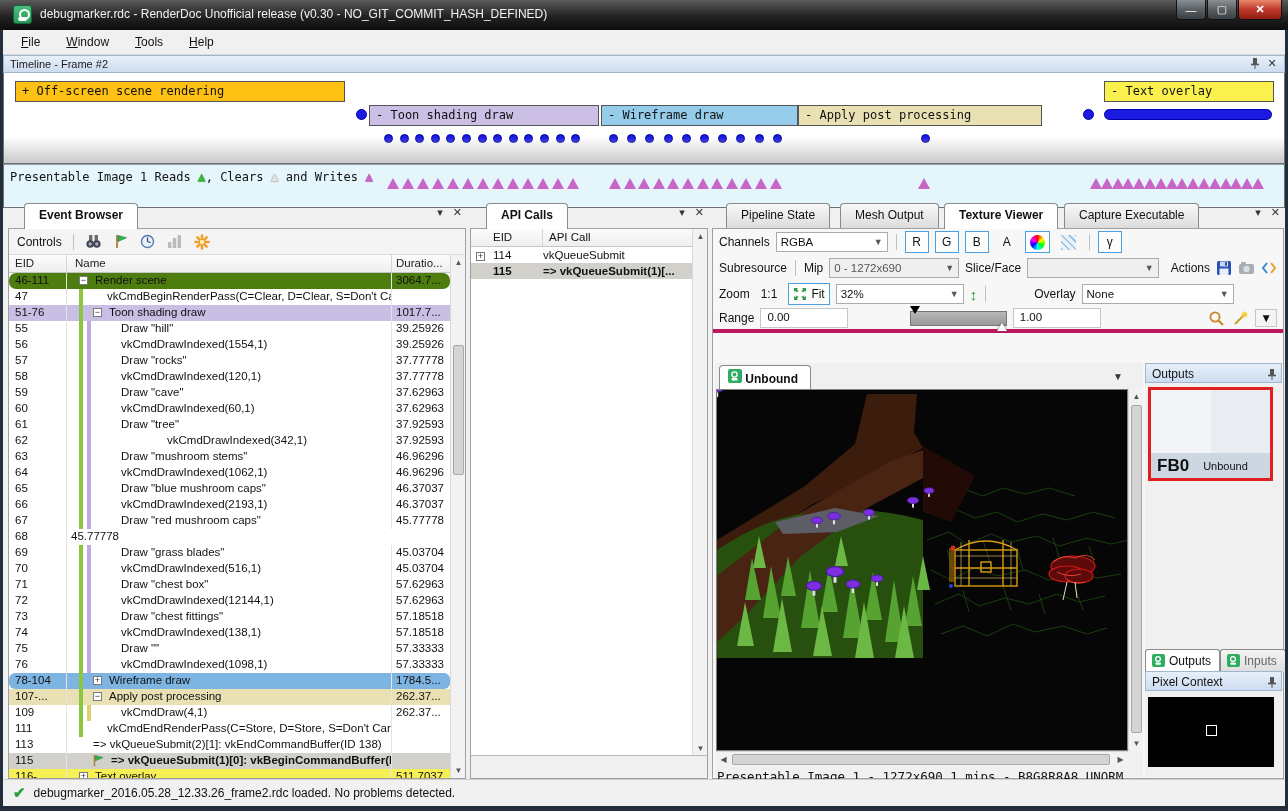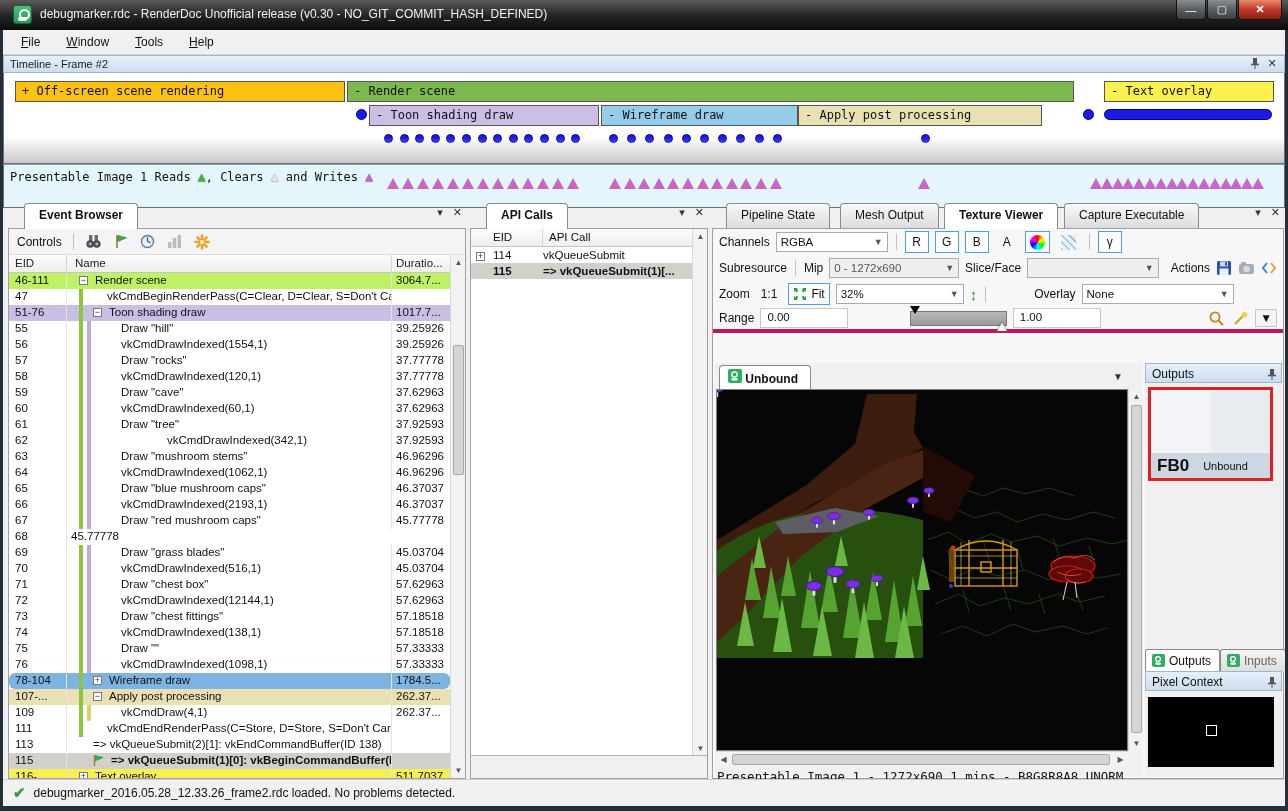--- a/index.html
+++ b/index.html
@@ -79,21 +79,21 @@
   .gh-eid{width:58px;padding:2px 0 0 6px;border-right:1px solid #d5d5d5;}
   .gh-name{flex:1;padding:2px 0 0 8px;border-right:1px solid #d5d5d5;}
   .gh-dur{width:58px;padding:2px 0 0 4px;}
   .ev-rows{position:absolute;left:0;top:44px;right:15px;bottom:0;overflow:hidden;background:#fff;}
   .ev-row{display:flex;height:16px;font-size:11.5px;white-space:nowrap;}
   .ev-eid{width:58px;padding:1px 0 0 6px;border-right:1px solid #e4e4e4;}
   .ev-tree{flex:1;position:relative;border-right:1px solid #e4e4e4;overflow:hidden;}
   .ev-dur{width:58px;padding:1px 0 0 4px;overflow:hidden;}
   .ev-label{position:absolute;top:1px;}
   .ev-label.bold{font-weight:bold;}
-  .bg-green{background:#bef264;} .bg-purple{background:#c9bee4;} .bg-blue{background:#7eb4e2;border-radius:6px;}
+  .bg-green{background:#4d7c0f;border-radius:7px;} .bg-purple{background:#c9bee4;} .bg-blue{background:#7eb4e2;border-radius:6px;}
   .bg-tan{background:#e9e1b4;} .bg-yellow{background:#f7f055;} .bg-gray{background:#d2d0cb;}
   .mk{position:absolute;top:0;bottom:0;width:4px;}
   .mk-g{background:#8cc63e;} .mk-p{background:#c0a8e0;} .mk-t{background:#ddd06e;}
   .exp{position:absolute;top:3px;width:9px;height:9px;border:1px solid #7a7a7a;background:#fff;
     font-size:9px;line-height:7px;text-align:center;color:#333;}
   .flagspan{position:absolute;top:1px;}
 
   
   .vscroll{position:absolute;top:0;bottom:0;right:0;width:15px;background:#f2f2f2;border-left:1px solid #d8d8d8;}
   .vscroll .arr{position:absolute;left:0;width:15px;height:15px;color:#555;font-size:8px;text-align:center;line-height:15px;}
@@ -206,21 +206,20 @@
         <svg class="ic" width="9" height="12">
             <rect x="3" y="1" width="4" height="6" fill="#555"></rect>
             <line x1="1" y1="7.5" x2="9" y2="7.5" stroke="#555" stroke-width="1.6"></line>
             <line x1="5" y1="8" x2="5" y2="12" stroke="#555"></line>
           </svg>
       </span>
       <span class="tl-hbtn" style="right:4px;">✕</span>
     </div>
     <div class="tl-body">
       <div class="tl-bar row1 c-orange" style="left:11px;width:330px;"><span>+ Off-screen scene rendering</span></div>
-      <div class="tl-bar row1 c-green" style="left:343px;width:727px;"><span>- Render scene</span></div>
       <div class="tl-bar row1 c-yellow" style="left:1100px;width:170px;"><span>- Text overlay</span></div>
 
       <div class="tl-dot big" style="left:352px;top:36px;"></div>
       <div class="tl-bar row2 c-lav" style="left:365px;width:230px;"><span>- Toon shading draw</span></div>
       <div class="tl-bar row2 c-blue" style="left:597px;width:197px;"><span>- Wireframe draw</span></div>
       <div class="tl-bar row2 c-tan" style="left:794px;width:244px;"><span>- Apply post processing</span></div>
       <div class="tl-dot big" style="left:1079px;top:36px;"></div>
       <div class="tl-pill" style="left:1100px;top:36px;width:168px;"></div>
 
       <div id="tlDots">

